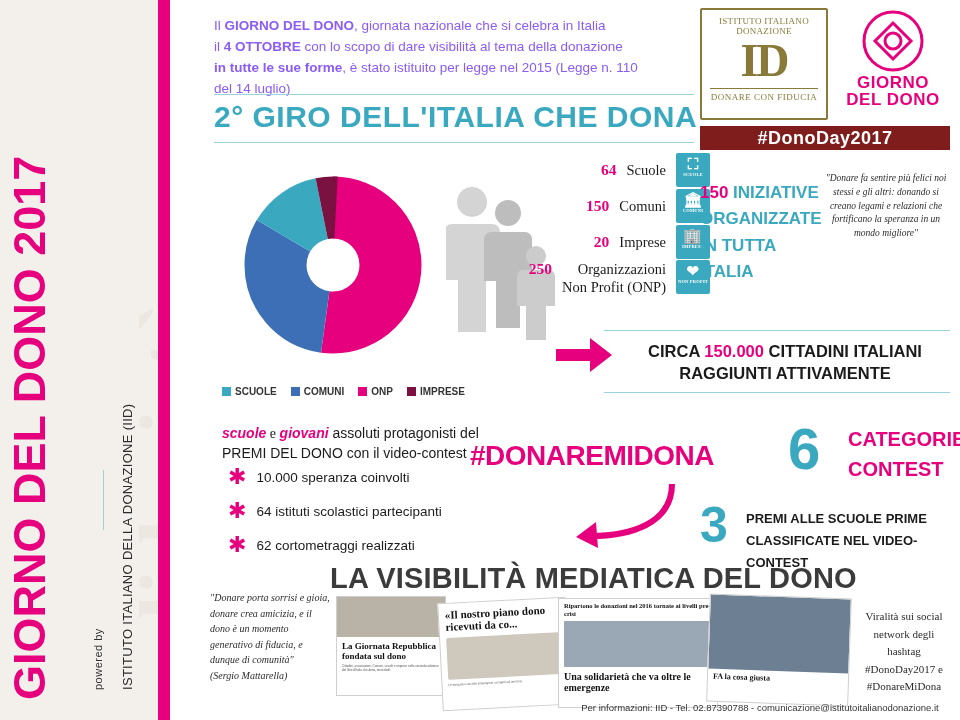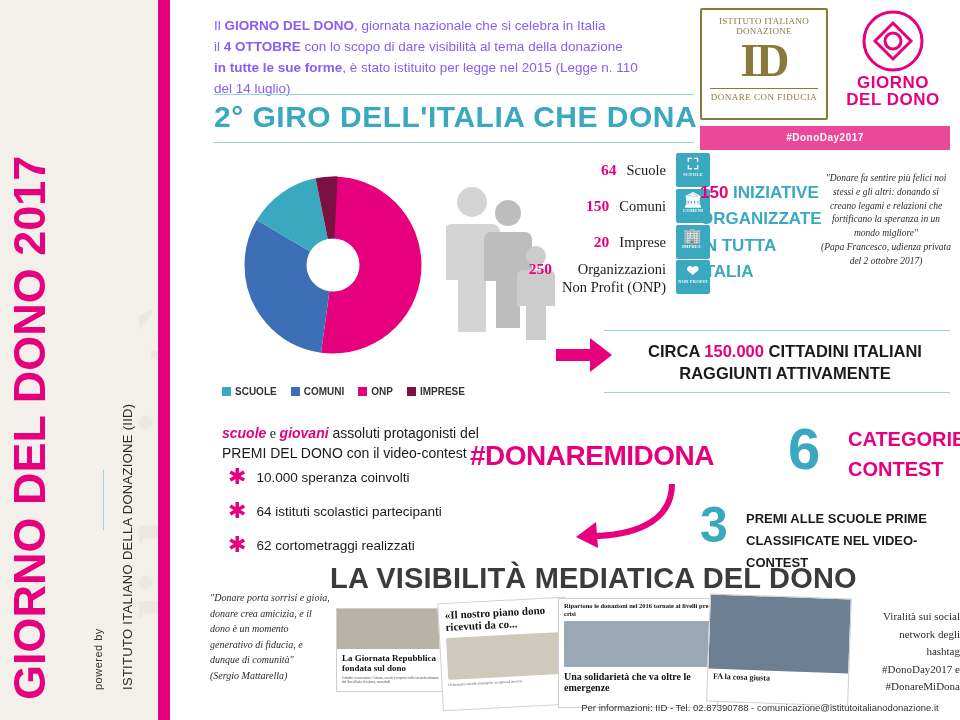--- a/index.html
+++ b/index.html
@@ -91,21 +91,21 @@
   .logo-gdd .t1 {
     font-size: 17px; font-weight: bold; color: #e6007e; line-height: 17px;
     letter-spacing: .5px; margin-top: 2px;
   }
   .logo-gdd .t2 {
     font-size: 17px; font-weight: bold; color: #e6007e; line-height: 18px;
     letter-spacing: .5px;
   }
   .hashtag-bar {
     position: absolute; left: 0; top: 118px; width: 250px; height: 24px;
-    background: #ec4899; color: #fff; font-size: 10px; font-weight: bold;
+    background: #7f1d1d; color: #fff; font-size: 18px; font-weight: bold;
     text-align: center; line-height: 24px; letter-spacing: .5px;
   }
 
   
   .giro-title {
     position: absolute; left: 214px; top: 100px;
     font-size: 30px; font-weight: bold; color: #3aa9bf;
     letter-spacing: .5px;
   }
   .hr-teal {
@@ -220,29 +220,29 @@
     font-family: "Liberation Serif", serif;
     font-size: 10px; font-style: italic; color: #2b2b2b; line-height: 1.55;
   }
 
   
   .clips { position: absolute; left: 336px; top: 596px; width: 510px; height: 112px; }
   .clip { position: absolute; background: #fff; border: 1px solid #cfcfcf; overflow: hidden; }
   .clip .hdr { font-family: "Liberation Serif", serif; font-weight: bold; color: #111; }
   .clip .body { font-size: 3px; color: #555; line-height: 1.45; }
 
-  .c1 { left: 0; top: 12px; width: 110px; height: 84px; }
+  .c1 { left: 0; top: 0; width: 110px; height: 100px; }
   .c2 { left: 104px; top: 4px; width: 128px; height: 108px; transform: rotate(-3deg); }
   .c3 { left: 222px; top: 2px; width: 160px; height: 110px; }
   .c4 { left: 372px; top: 0px; width: 142px; height: 108px; transform: rotate(2deg); }
 
   .viralita {
     position: absolute; left: 848px; top: 608px; width: 112px;
     font-family: "Liberation Serif", serif;
-    font-size: 11px; color: #2b2b2b; line-height: 1.6; text-align: right;
+    font-size: 11px; color: #2b2b2b; line-height: 1.6; text-align: center;
   }
 
   
   .footer {
     position: absolute; left: 560px; top: 702px; width: 400px;
     font-size: 9.5px; color: #333; text-align: center;
   }
 </style>
 </head>
 <body>
@@ -367,21 +367,20 @@
 
   <div class="iniziative">
     <span class="n">150</span>
     <span>INIZIATIVE</span><br>
     <span>ORGANIZZATE</span><br>
     <span>IN TUTTA ITALIA</span>
   </div>
 
   <div class="papa">
     <div>"Donare fa sentire più felici noi stessi e gli altri: donando si creano legami e relazioni che fortificano la speranza in un mondo migliore"</div>
-    <div>(Papa Francesco, udienza privata del 2 ottobre 2017)</div>
   </div>
 
   <div class="arrow1">
     <svg width="56" height="34" viewBox="0 0 56 34">
       <path d="M0 11 h34 v-11 l22 17 -22 17 v-11 h-34 z" fill="#e6007e"></path>
     </svg>
   </div>
 
   <div class="hr-teal" style="left:604px; top:330px; width:346px;"></div>
   <div class="cittadini">

